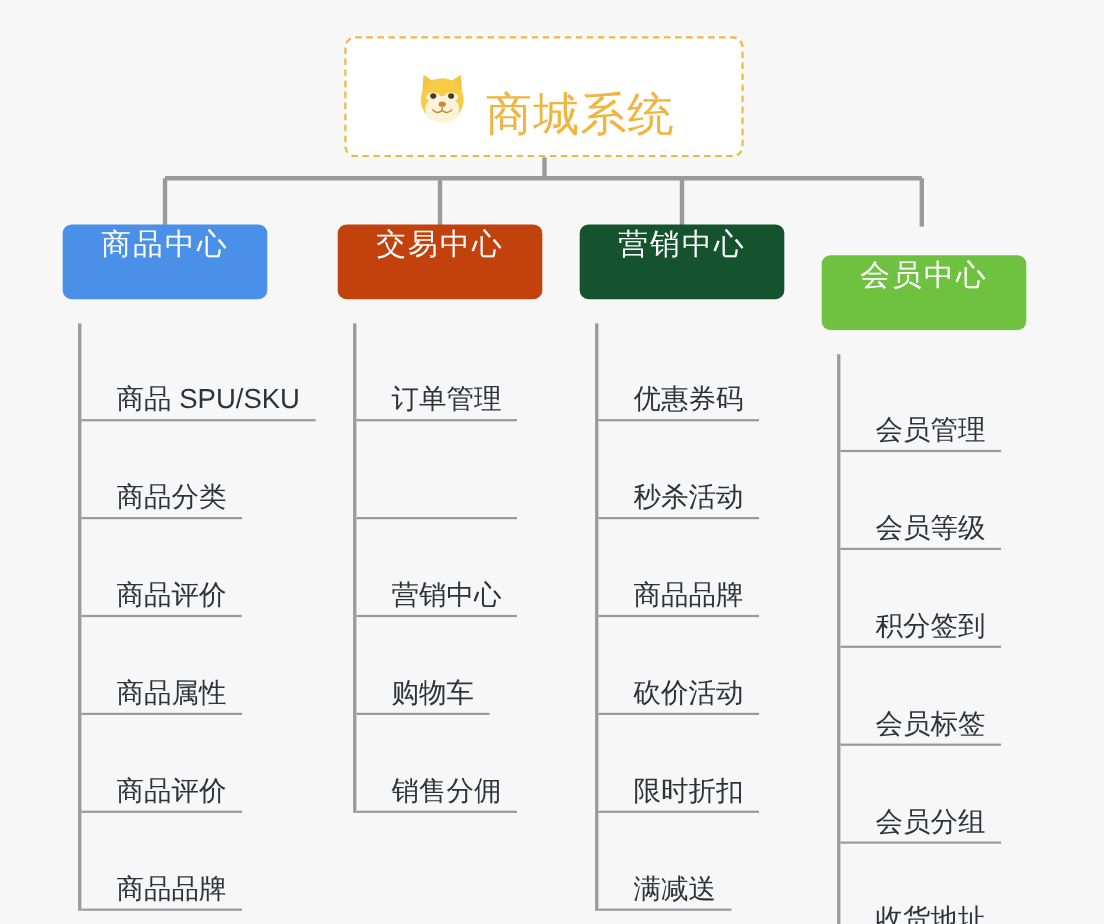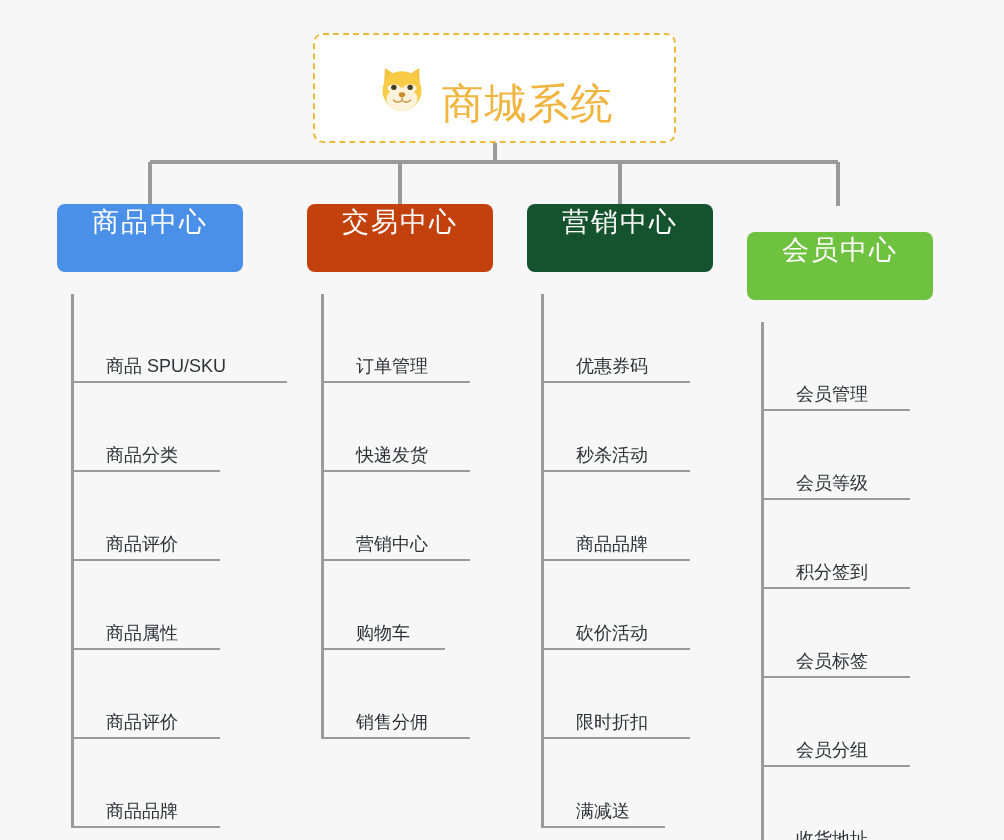--- a/index.html
+++ b/index.html
@@ -106,21 +106,21 @@
     position: absolute;
     left: 0;
     bottom: 0;
     height: 2px;
     background: #9a9a9a;
   }
   .leaf-label {
     position: relative;
     display: inline-block;
     padding: 0 14px 6px 32px;
-    font-size: 18px;
+    font-size: 25px;
     line-height: 1.1;
     color: #2f3338;
     white-space: nowrap;
   }
 </style>
 </head>
 <body>
 
 <div id="mindmap">
 
@@ -197,21 +197,20 @@
   <div class="branch branch-1">
     <div class="branch-head" style="background: #c2410c;">
       <span>交易中心</span>
     </div>
     <div class="leaf-list">
       <div class="leaf-item">
         <span class="leaf-label">订单管理</span>
         <span class="leaf-underline" style="width: 146px;"></span>
       </div>
       <div class="leaf-item">
-        <span class="leaf-label">快递发货</span>
         <span class="leaf-underline" style="width: 146px;"></span>
       </div>
       <div class="leaf-item">
         <span class="leaf-label">营销中心</span>
         <span class="leaf-underline" style="width: 146px;"></span>
       </div>
       <div class="leaf-item">
         <span class="leaf-label">购物车</span>
         <span class="leaf-underline" style="width: 121px;"></span>
       </div>

